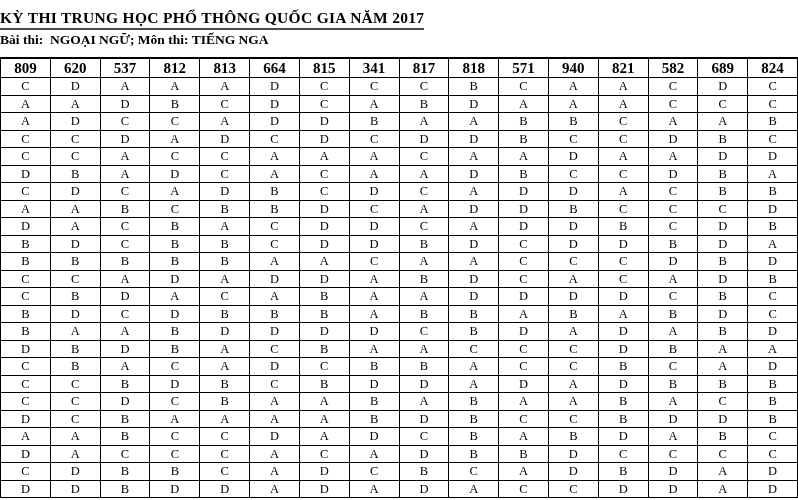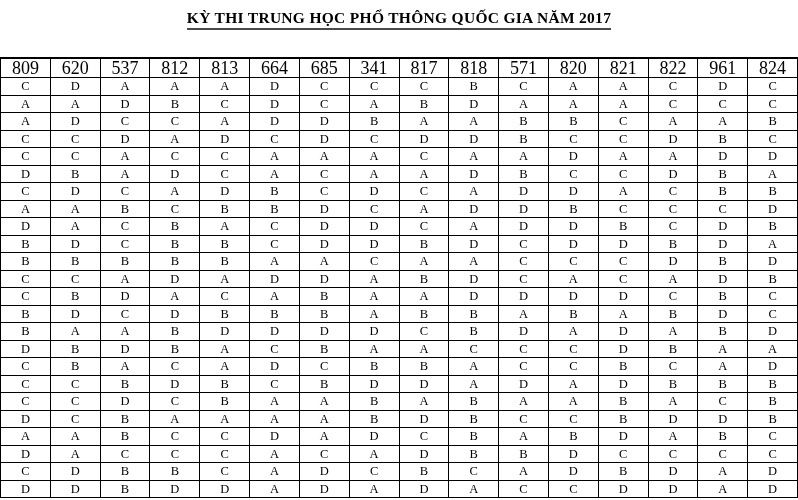--- a/index.html
+++ b/index.html
@@ -13,21 +13,20 @@
     overflow: hidden;
     background: #ffffff;
     color: #000000;
     font-family: "Liberation Serif", serif;
     position: relative;
   }
   .title-block {
     height: 57px;
     box-sizing: border-box;
     padding-top: 9px;
-    text-align: center;
   }
   .main-title {
     display: inline-block;
     margin: 0;
     font-size: 15.5px;
     font-weight: bold;
     letter-spacing: 0.3px;
     white-space: pre;
     border-bottom: 2px solid #4a4a4a;
     padding-bottom: 1px;
@@ -55,58 +54,59 @@
     font-weight: bold;
     font-size: 12.5px;
     height: 14px;
     padding-left: 5px;
     line-height: 1;
   }
   td.group-empty {
     height: 14px;
   }
   th.col-header {
-    font-size: 18px;
-    font-weight: normal;
+    font-size: 15px;
+    font-weight: bold;
     height: 18px;
     line-height: 1;
   }
   tr.answer-row td {
     height: 16.5px;
     font-size: 12.5px;
     line-height: 1;
     font-weight: normal;
   }
 </style>
 </head>
 <body>
 
 <div class="page">
   <div class="title-block">
     <h1 class="main-title">KỲ THI TRUNG HỌC PHỔ THÔNG QUỐC GIA NĂM 2017</h1>
+    <h2 class="sub-title">Bài thi:  NGOẠI NGỮ; Môn thi: TIẾNG NGA</h2>
   </div>
 
   <table class="answer-table">
     <thead>
       <tr>
           <th class="col-header">809</th>
           <th class="col-header">620</th>
           <th class="col-header">537</th>
           <th class="col-header">812</th>
           <th class="col-header">813</th>
           <th class="col-header">664</th>
-          <th class="col-header">685</th>
+          <th class="col-header">815</th>
           <th class="col-header">341</th>
           <th class="col-header">817</th>
           <th class="col-header">818</th>
           <th class="col-header">571</th>
-          <th class="col-header">820</th>
+          <th class="col-header">940</th>
           <th class="col-header">821</th>
-          <th class="col-header">822</th>
-          <th class="col-header">961</th>
+          <th class="col-header">582</th>
+          <th class="col-header">689</th>
           <th class="col-header">824</th>
         </tr>
     </thead>
     <tbody>
         <tr class="answer-row">
           <td>C</td>
           <td>D</td>
           <td>A</td>
           <td>A</td>
           <td>A</td>

